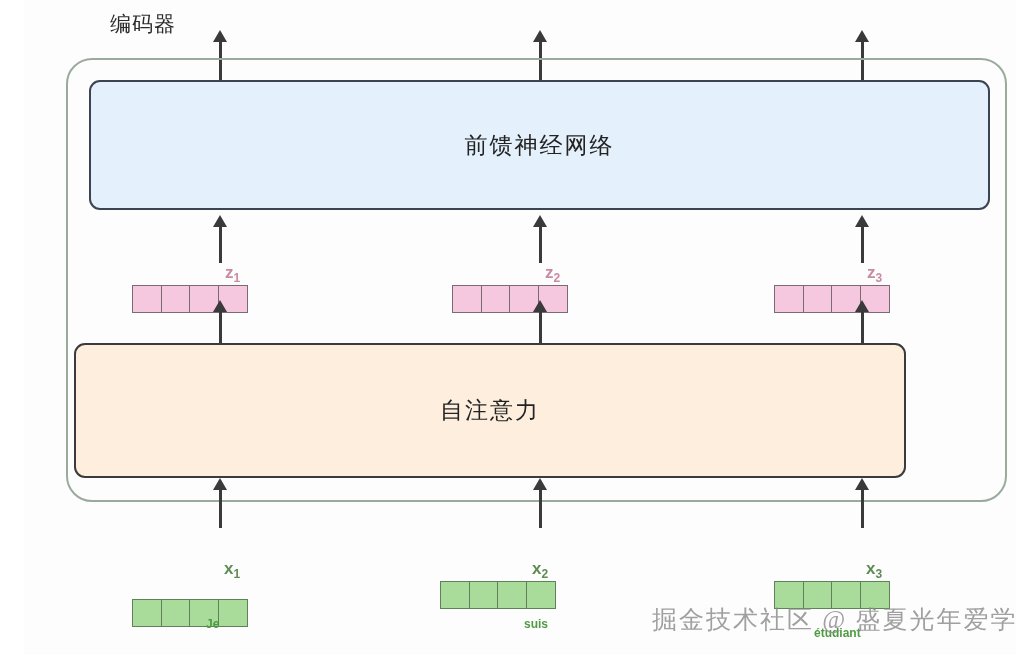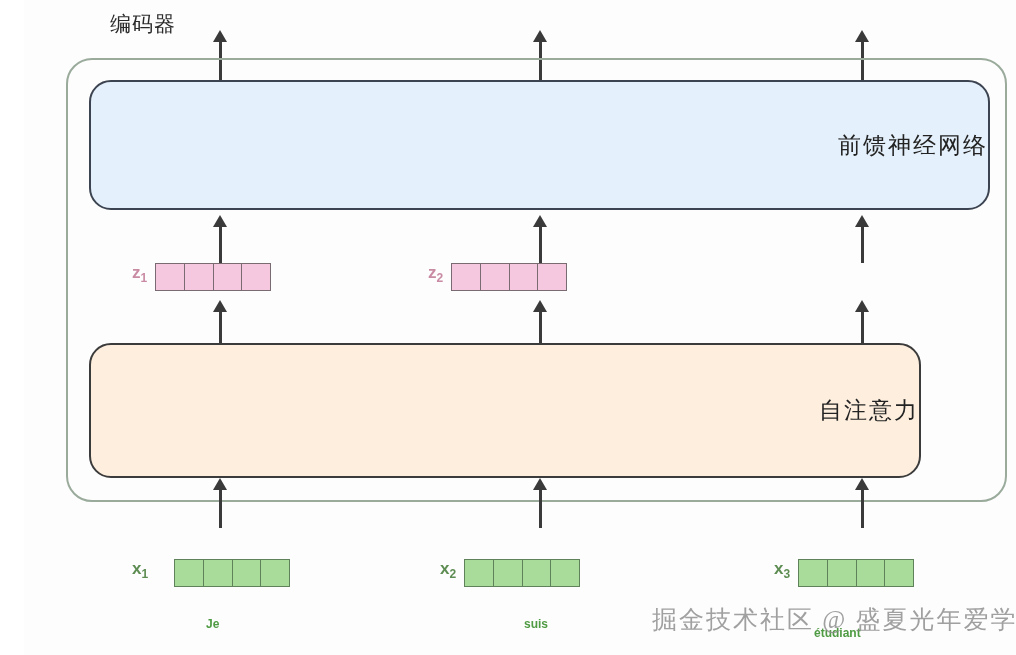--- a/index.html
+++ b/index.html
@@ -40,50 +40,51 @@
     letter-spacing: 1px;
     white-space: nowrap;
   }
 
   
   .block {
     position: absolute;
     box-sizing: border-box;
     display: flex;
     align-items: center;
-    justify-content: flex-end;
+    justify-content: center;
     border: 2.5px solid #3b4450;
-    border-radius: 22px;
+    border-radius: 11px;
   }
   .block-label {
     font-size: 23px;
     color: #232323;
     letter-spacing: 2px;
   }
   .ffn-block {
     left: 65px;
     top: 80px;
     width: 901px;
     height: 130px;
     background: #e4f0fb;
   }
   .attn-block {
-    left: 65px;
+    left: 50px;
     top: 343px;
     width: 832px;
     height: 135px;
     background: #fdeede;
     border-color: #3b3b3b;
   }
 
   
   .vector {
     position: absolute;
     display: flex;
-    align-items: flex-start;
+    align-items: flex-end;
+    flex-direction: column;
   }
   .vec-label {
     font-size: 17px;
     font-weight: bold;
     margin-right: 8px;
     white-space: nowrap;
   }
   .vec-label sub {
     font-size: 12px;
     font-weight: bold;
@@ -196,22 +197,31 @@
 
   <div class="vector z-vector" style="left:108px; top:263px;">
     <span class="vec-label"><span>z</span><sub>1</sub></span>
     <span class="vec-cells">
       <span class="cell"></span>
       <span class="cell"></span>
       <span class="cell"></span>
       <span class="cell"></span>
     </span>
   </div>
-  <div class="vector z-vector" style="left:404px; top:263px;">
+  <div class="vector z-vector" style="left:428px; top:263px;">
     <span class="vec-label"><span>z</span><sub>2</sub></span>
+    <span class="vec-cells">
+      <span class="cell"></span>
+      <span class="cell"></span>
+      <span class="cell"></span>
+      <span class="cell"></span>
+    </span>
+  </div>
+  <div class="vector z-vector" style="left:750px; top:263px;">
+    <span class="vec-label"><span>z</span><sub>3</sub></span>
     <span class="vec-cells">
       <span class="cell"></span>
       <span class="cell"></span>
       <span class="cell"></span>
       <span class="cell"></span>
     </span>
   </div>
 
   <div class="arrow" style="left:189px; top:300px; height:46px;">
     <div class="head"></div>

